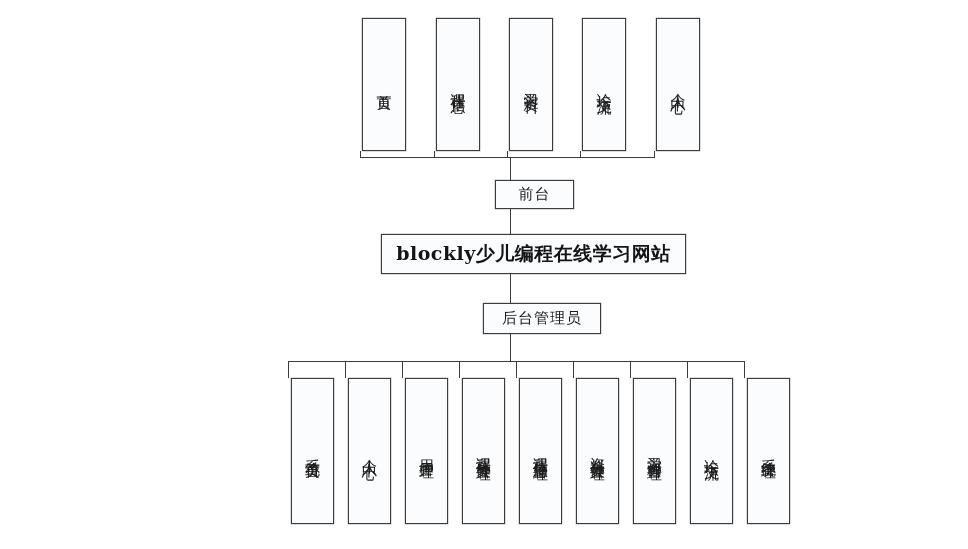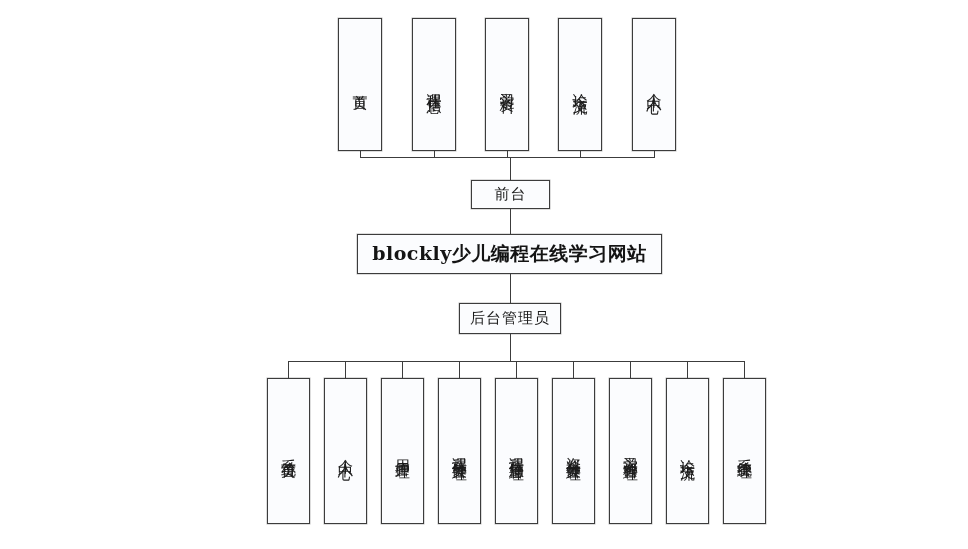--- a/index.html
+++ b/index.html
@@ -22,20 +22,21 @@
   .node {
     position: absolute;
     box-sizing: border-box;
     border: 1px solid #3c3c3c;
     background: #fbfcfe;
     box-shadow: 0 0 0 0.5px rgba(60,60,60,0.35);
     display: flex;
     align-items: center;
     justify-content: center;
     color: #1b1b1b;
+    margin-left: 24px;
   }
 
   
   .node.vertical .node-label {
     writing-mode: vertical-rl;
     text-orientation: upright;
     letter-spacing: 2px;
     font-size: 15px;
     line-height: 1.05;
     white-space: nowrap;
@@ -103,21 +104,21 @@
   </div>
 
   <div class="line v" style="left:510px; top:209px; height:25px;"></div>
 
   <div class="node title-node" style="left:357px; top:234px; width:305px; height:40px;font-weight:bold;">
     <span class="node-label">blockly少儿编程在线学习网站</span>
   </div>
 
   <div class="line v" style="left:510px; top:274px; height:29px;"></div>
 
-  <div class="node horizontal" style="left:459px; top:303px; width:102px; height:31px;font-family:Liberation Serif, serif;">
+  <div class="node horizontal" style="left:459px; top:303px; width:118px; height:31px;font-family:Liberation Serif, serif;">
     <span class="node-label">后台管理员</span>
   </div>
 
   <div class="line v" style="left:510px; top:334px; height:27px;"></div>
 
   <div class="line h" style="left:288px; top:361px; width:456px;"></div>
 
   <div class="line v" style="left:288px; top:361px; height:17px;"></div>
   <div class="line v" style="left:345px; top:361px; height:17px;"></div>
   <div class="line v" style="left:402px; top:361px; height:17px;"></div>

